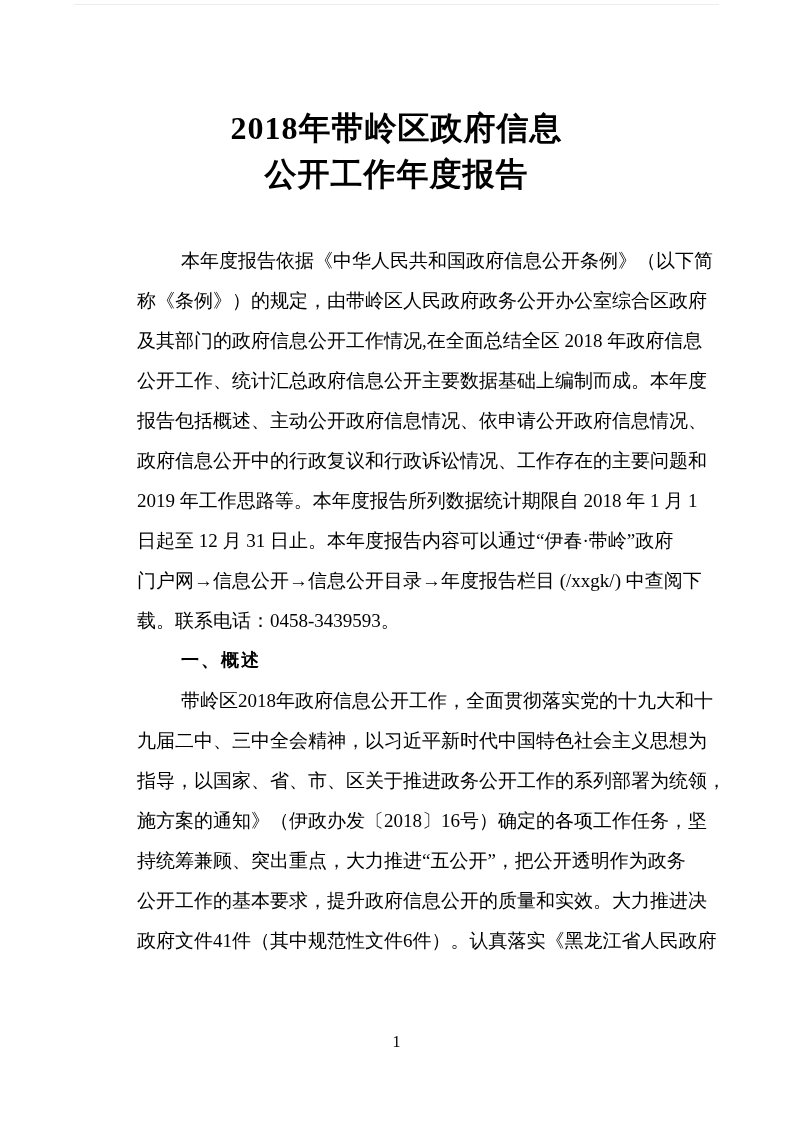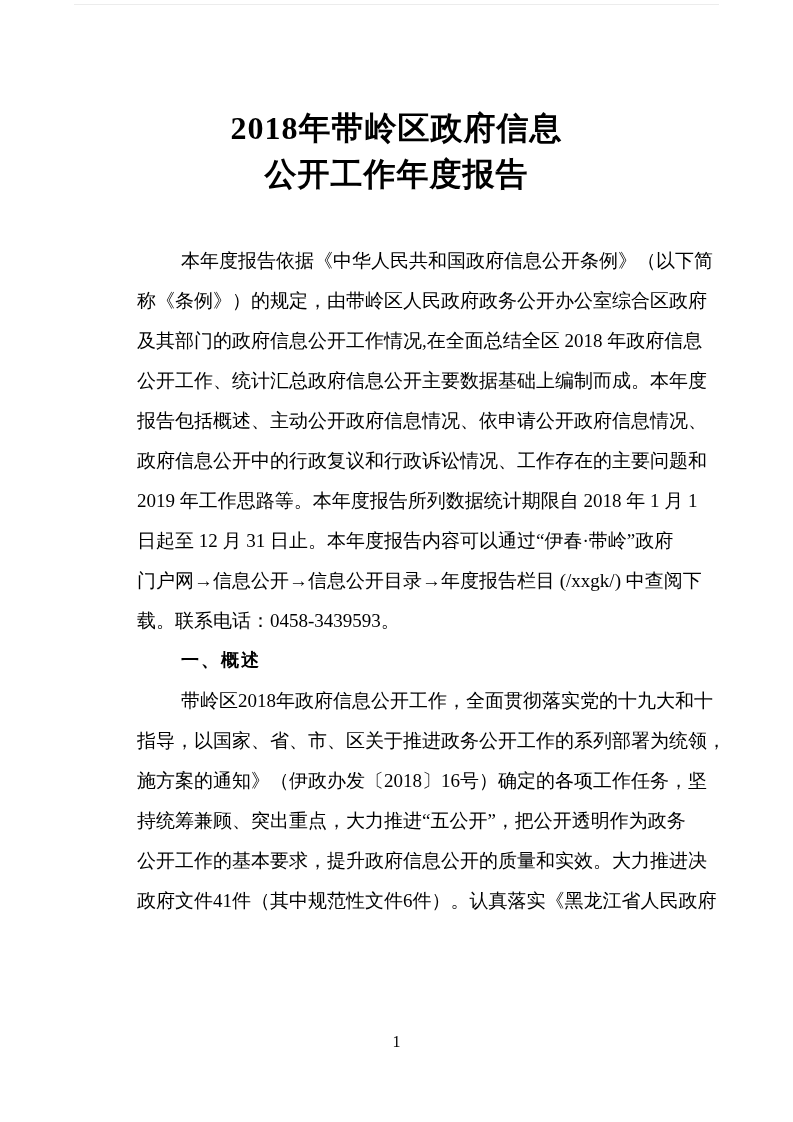--- a/index.html
+++ b/index.html
@@ -88,20 +88,21 @@
     <div class="tline">报告包括概述、主动公开政府信息情况、依申请公开政府信息情况、</div>
     <div class="tline">政府信息公开中的行政复议和行政诉讼情况、工作存在的主要问题和</div>
     <div class="tline">2019 年工作思路等。本年度报告所列数据统计期限自 2018 年 1 月 1</div>
     <div class="tline">日起至 12 月 31 日止。本年度报告内容可以通过“伊春·带岭”政府</div>
     <div class="tline">门户网→信息公开→信息公开目录→年度报告栏目 (/xxgk/) 中查阅下</div>
     <div class="tline short">载。联系电话：0458-3439593。</div>
 
     <div class="section-heading indent">一、概述</div>
 
     <div class="tline indent">带岭区2018年政府信息公开工作，全面贯彻落实党的十九大和十</div>
+    <div class="tline">九届二中、三中全会精神，以习近平新时代中国特色社会主义思想为</div>
     <div class="tline">指导，以国家、省、市、区关于推进政务公开工作的系列部署为统领，</div>
     <div class="tline">施方案的通知》（伊政办发〔2018〕16号）确定的各项工作任务，坚</div>
     <div class="tline">持统筹兼顾、突出重点，大力推进“五公开”，把公开透明作为政务</div>
     <div class="tline">公开工作的基本要求，提升政府信息公开的质量和实效。大力推进决</div>
     <div class="tline">政府文件41件（其中规范性文件6件）。认真落实《黑龙江省人民政府</div>
   </div>
 
   <div class="page-number">1</div>
 
 </div>

